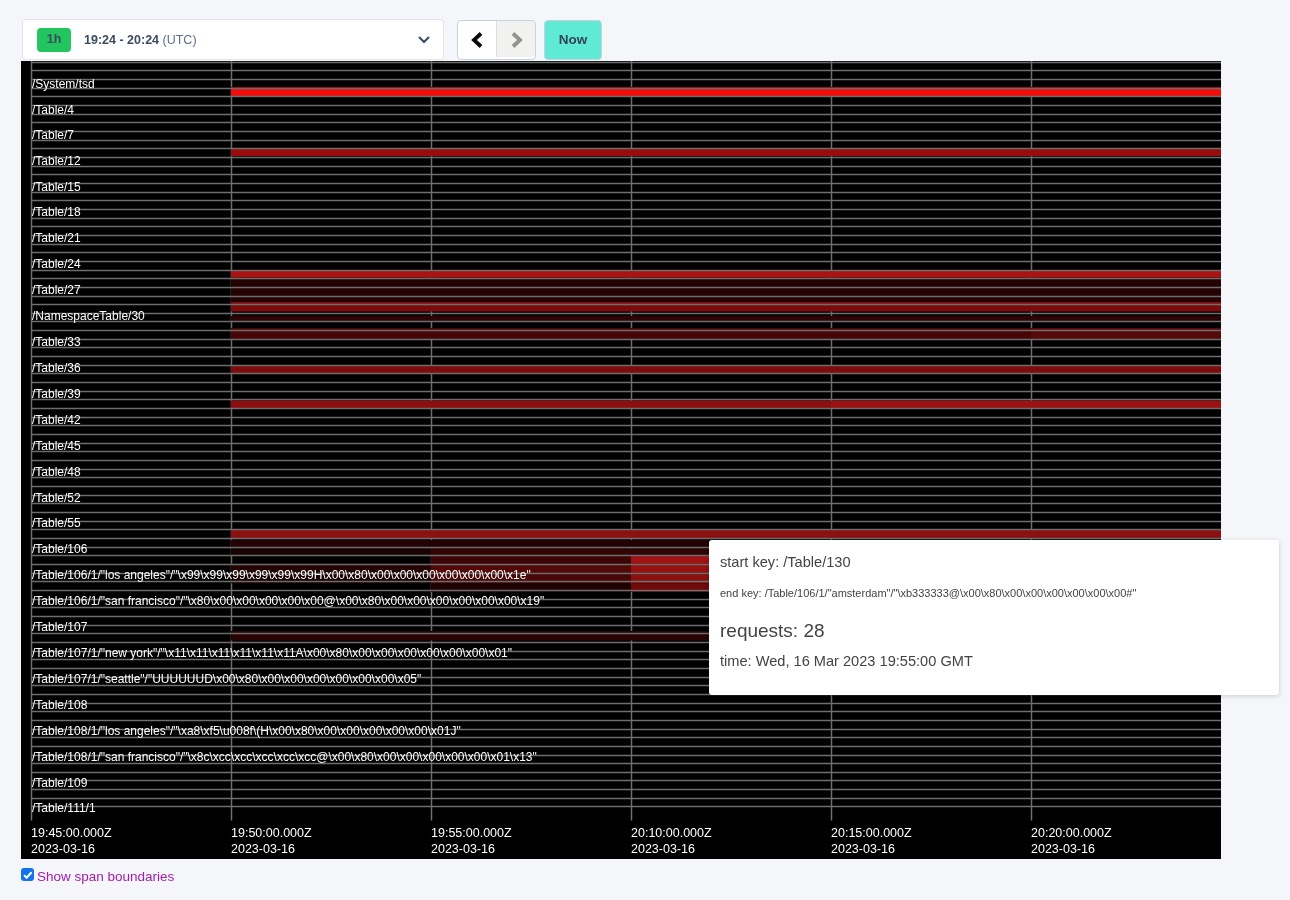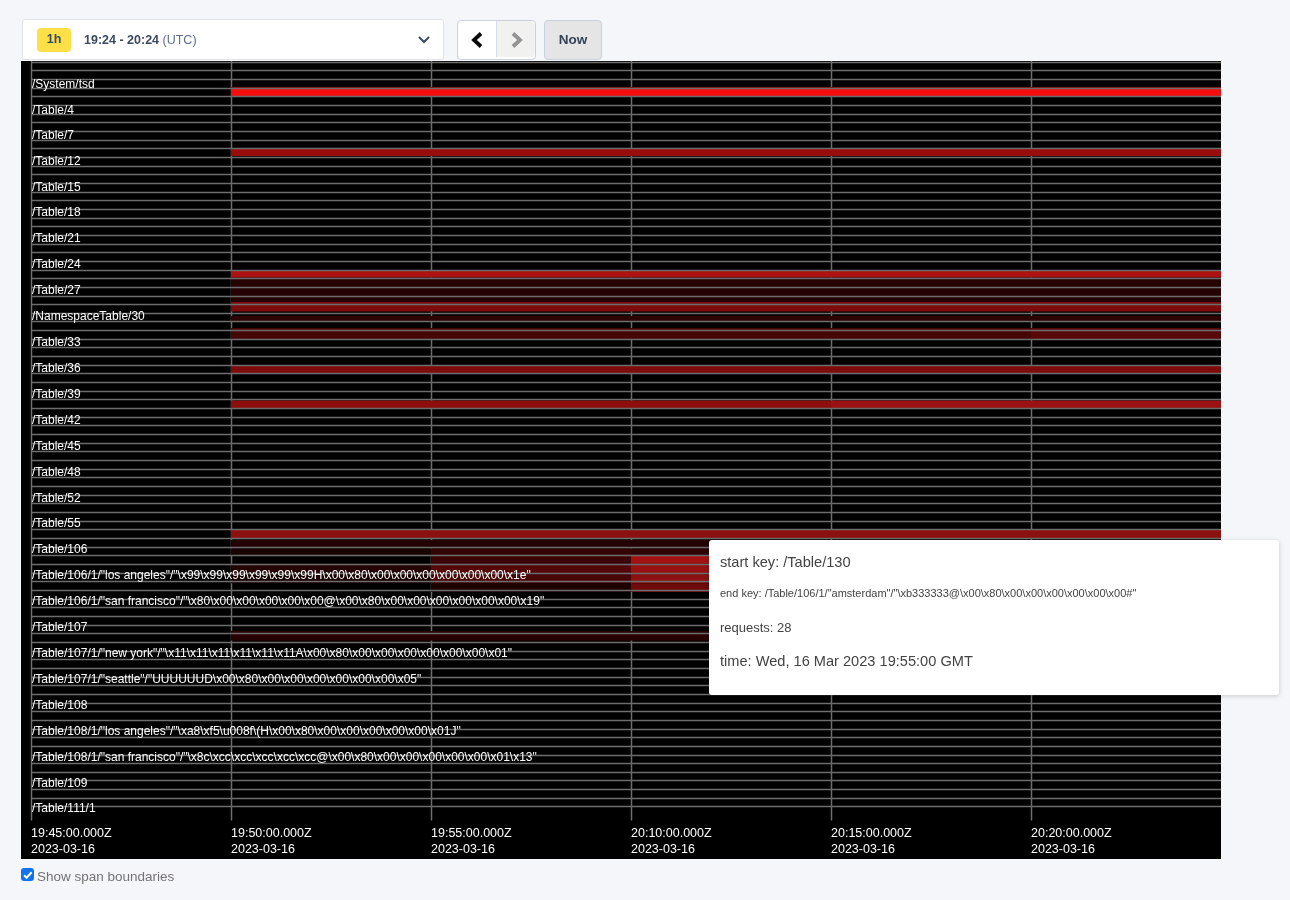--- a/index.html
+++ b/index.html
@@ -3,35 +3,35 @@
 <meta charset="utf-8">
 <style>
   html,body { margin:0; padding:0; }
   body { width:1290px; height:900px; background:#f5f6fa; font-family:"Liberation Sans", sans-serif; position:relative; overflow:hidden; }
   .abs { position:absolute; }
 </style>
 </head>
 <body>
 
 <div class="abs" style="left:21.5px;top:19px;width:420px;height:38.5px;background:#fff;border:1px solid #e3e4e9;border-radius:3px;"></div>
-<div class="abs" style="left:37px;top:28px;width:34px;height:23.5px;background:#fde047;border-radius:4px;text-align:center;line-height:23.5px;font-size:12.5px;font-weight:bold;color:#3b4a62;">1h</div>
+<div class="abs" style="left:37px;top:28px;width:34px;height:23.5px;background:#22c55e;border-radius:4px;text-align:center;line-height:23.5px;font-size:12.5px;font-weight:bold;color:#3b4a62;">1h</div>
 <div class="abs" style="left:84px;top:32.5px;font-size:12.5px;font-weight:bold;color:#3b4a62;">19:24 - 20:24 <span style="font-weight:normal;color:#5d6e89;">(UTC)</span></div>
 <svg class="abs" style="left:418px;top:36px" width="12" height="8" viewBox="0 0 12 8">
     <polyline points="1.5,1.5 6,6 10.5,1.5" fill="none" stroke="#3b4a62" stroke-width="2" stroke-linecap="round"></polyline>
   </svg>
 
 <div class="abs" style="left:457px;top:20px;width:77px;height:37.5px;border:1px solid #c9d0e0;border-radius:4px;background:#fff;"></div>
 <div class="abs" style="left:496px;top:20.5px;width:38px;height:36.5px;background:#f1f1ef;border-left:1px solid #d8dde8;border-radius:0 4px 4px 0;"></div>
 <svg class="abs" style="left:469.5px;top:30.5px" width="15" height="18" viewBox="0 0 15 18">
     <polyline points="11,2.5 4,9 11,15.5" fill="none" stroke="#0a0a0a" stroke-width="3.8"></polyline>
   </svg>
 <svg class="abs" style="left:508.5px;top:30.5px" width="15" height="18" viewBox="0 0 15 18">
     <polyline points="4,2.5 11,9 4,15.5" fill="none" stroke="#939393" stroke-width="3.8"></polyline>
   </svg>
-<div class="abs" style="left:544px;top:20px;width:56px;height:37.5px;border:1px solid #c9d0e0;border-radius:4px;background:#e5e5e5;text-align:center;line-height:37.5px;font-size:13.5px;font-weight:bold;color:#344258;">Now</div>
+<div class="abs" style="left:544px;top:20px;width:56px;height:37.5px;border:1px solid #c9d0e0;border-radius:4px;background:#5eead4;text-align:center;line-height:37.5px;font-size:13.5px;font-weight:bold;color:#344258;">Now</div>
 
 <svg width="1200" height="798.5" viewBox="0 0 1200 798.5" style="position:absolute;left:21px;top:60.5px">
 <rect x="0" y="0" width="1200" height="798.5" fill="#000"></rect>
 <path d="M10.5 0V759.5 M210.5 0V759.5 M410.5 0V759.5 M610.5 0V759.5 M810.5 0V759.5 M1010.5 0V759.5" stroke="#6d6d6d" stroke-width="1.5" fill="none"></path>
 <rect x="210" y="25.9" width="990" height="2.1" fill="#7c0909"></rect>
 <rect x="210" y="28.0" width="990" height="8.0" fill="#f30d0d"></rect>
 <rect x="210" y="87.0" width="990" height="8.0" fill="#9a0c0c"></rect>
 <rect x="210" y="209.3" width="990" height="7.4" fill="#ad1212"></rect>
 <rect x="210" y="216.7" width="990" height="24.3" fill="#260303"></rect>
 <rect x="210" y="241.0" width="990" height="9.5" fill="#7c0c0c"></rect>
@@ -97,20 +97,20 @@
 <text x="610" y="791.5" font-family="Liberation Sans, sans-serif" font-size="12.5px" fill="#fff">2023-03-16</text>
 <text x="810" y="775.5" font-family="Liberation Sans, sans-serif" font-size="12.5px" fill="#fff">20:15:00.000Z</text>
 <text x="810" y="791.5" font-family="Liberation Sans, sans-serif" font-size="12.5px" fill="#fff">2023-03-16</text>
 <text x="1010" y="775.5" font-family="Liberation Sans, sans-serif" font-size="12.5px" fill="#fff">20:20:00.000Z</text>
 <text x="1010" y="791.5" font-family="Liberation Sans, sans-serif" font-size="12.5px" fill="#fff">2023-03-16</text>
 </svg>
 
 <div class="abs" style="left:709px;top:540px;width:570px;height:155px;background:#fff;border-radius:3px;box-shadow:0 1px 5px rgba(0,0,0,0.18);"></div>
 <div class="abs" style="left:720px;top:554px;font-size:14.6px;color:#434343;">start key: /Table/130</div>
 <div class="abs" style="left:720px;top:587px;font-size:11px;color:#434343;">end key: /Table/106/1/"amsterdam"/"\xb333333@\x00\x80\x00\x00\x00\x00\x00\x00#"</div>
-<div class="abs" style="left:720px;top:620px;font-size:13px;color:#434343;">requests: 28</div>
+<div class="abs" style="left:720px;top:620px;font-size:19px;color:#434343;">requests: 28</div>
 <div class="abs" style="left:720px;top:653px;font-size:14.6px;color:#434343;">time: Wed, 16 Mar 2023 19:55:00 GMT</div>
 
 <div class="abs" style="left:20.8px;top:867.5px;width:13.5px;height:13.5px;background:#1273ec;border-radius:3px;"></div>
 <svg class="abs" style="left:20.8px;top:867.5px" width="14" height="14" viewBox="0 0 14 14">
     <polyline points="3.1,7.2 5.6,9.7 10.6,4.3" fill="none" stroke="#fff" stroke-width="2"></polyline>
   </svg>
-<div class="abs" style="left:37px;top:868.5px;font-size:13.5px;color:#737373;">Show span boundaries</div>
+<div class="abs" style="left:37px;top:868.5px;font-size:13.5px;color:#a21caf;">Show span boundaries</div>
 
 </body></html>

